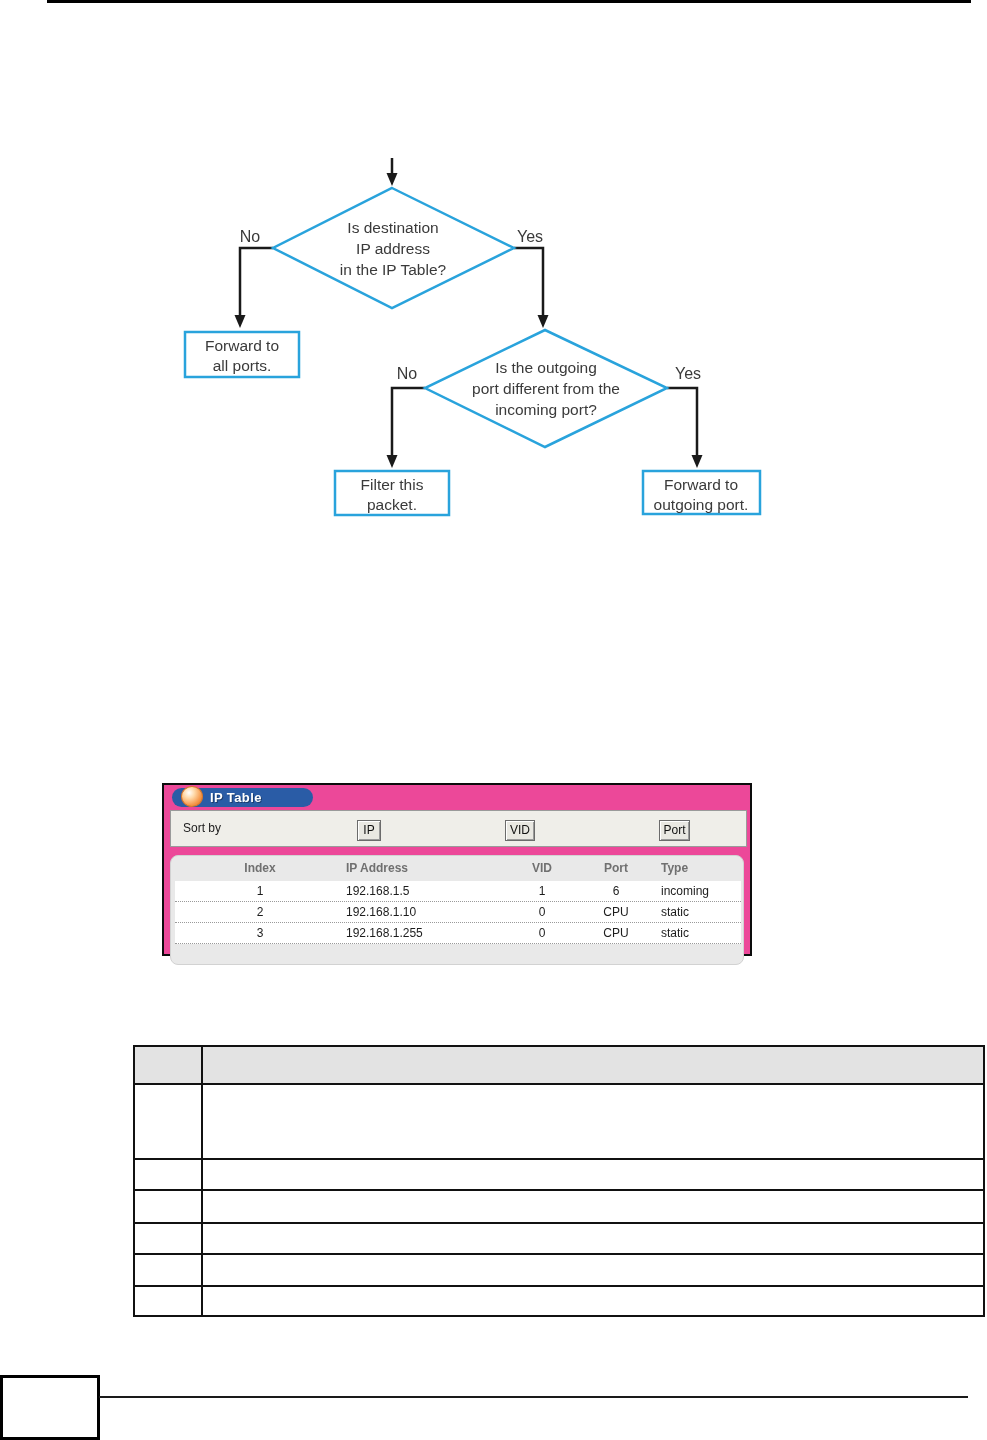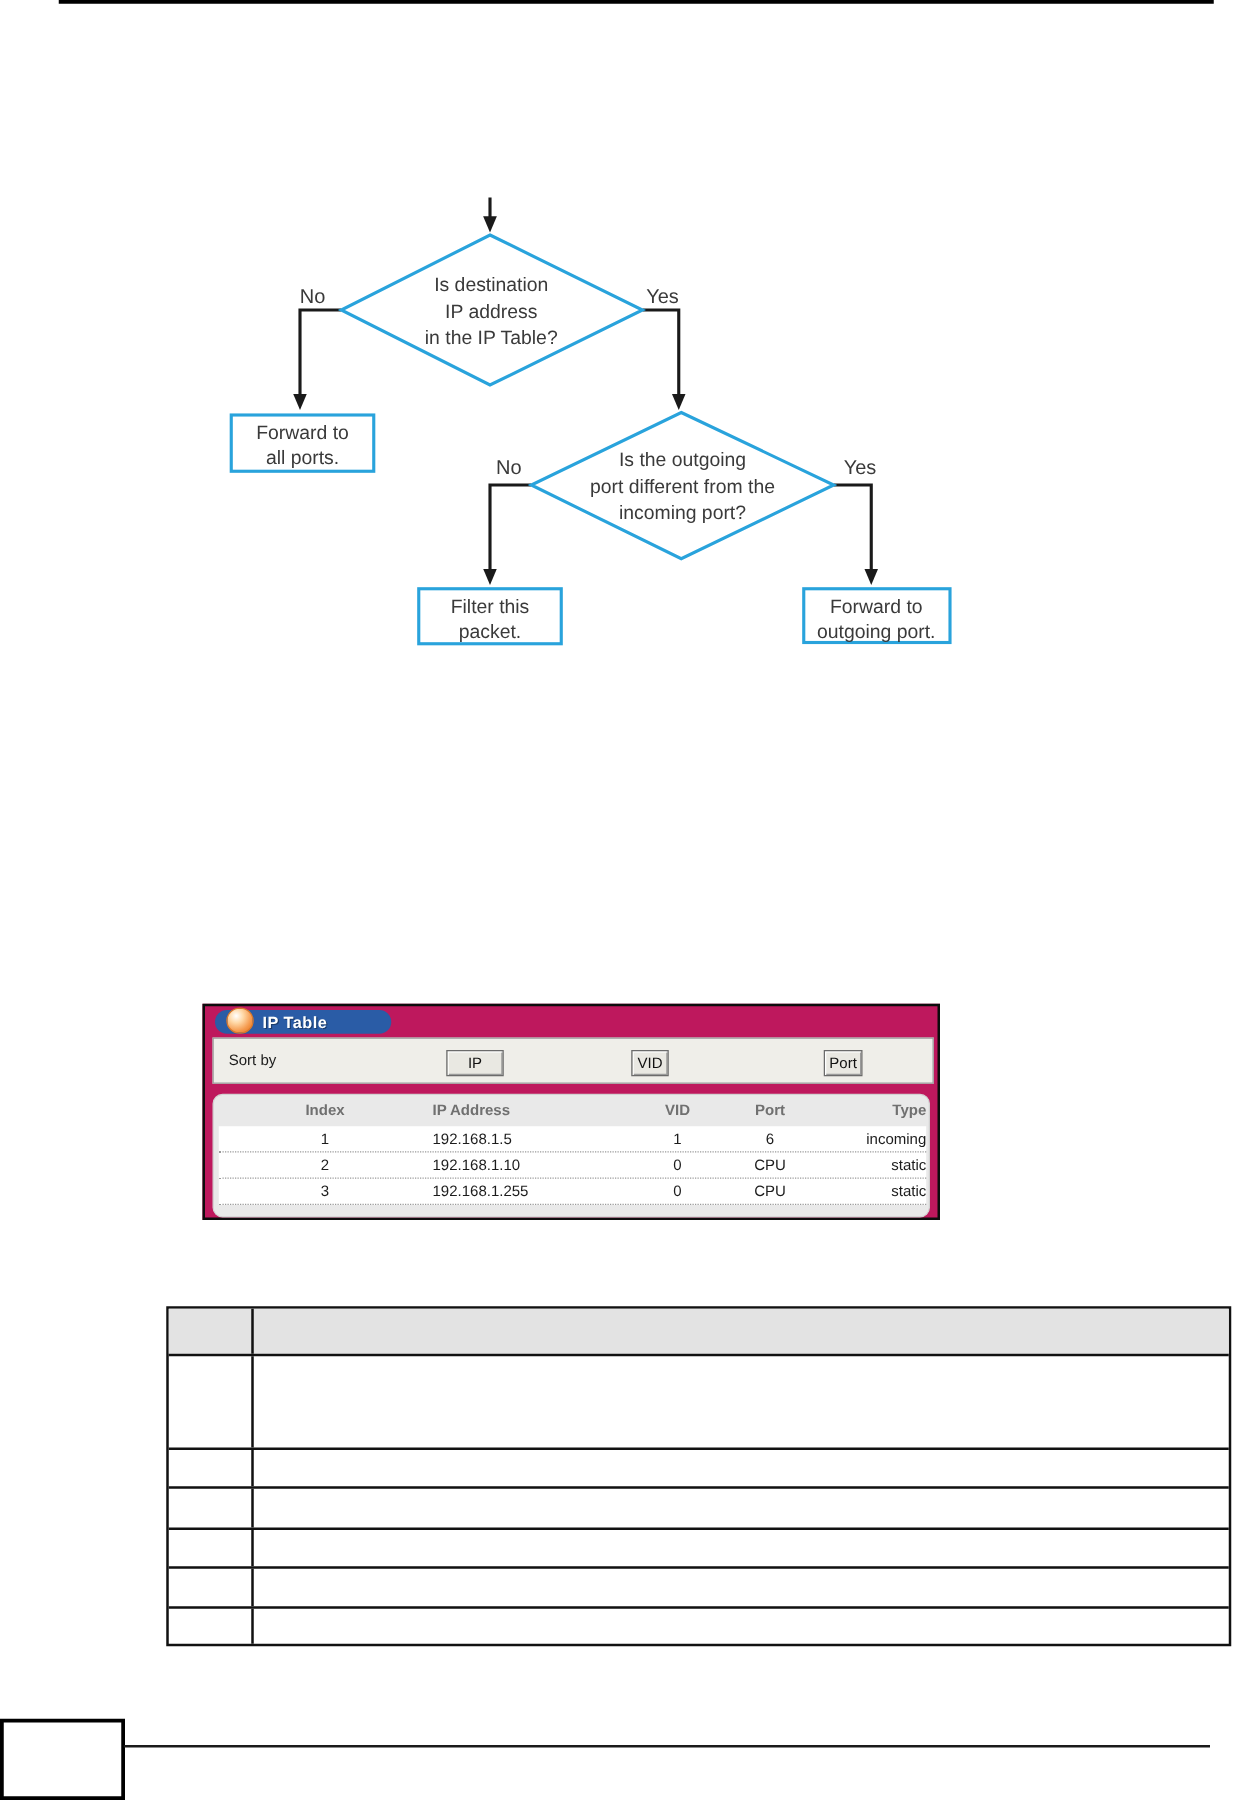--- a/index.html
+++ b/index.html
@@ -13,44 +13,44 @@
   #footer-rule{left:99px;top:1396px;width:869px;height:2px;background:#1a1a1a;}
 
   
   #flowchart{left:180px;top:150px;}
   .fc-shape{fill:#ffffff;stroke:#29a3dc;stroke-width:2.5;}
   .fc-line{fill:none;stroke:#1a1a1a;stroke-width:2.5;}
   .fc-text{fill:#3a3a3a;font-size:15.5px;text-anchor:middle;font-family:"Liberation Sans",sans-serif;}
   .fc-label{fill:#3a3a3a;font-size:16px;text-anchor:middle;font-family:"Liberation Sans",sans-serif;}
 
   
-  #ip-shot{left:162px;top:803px;width:590px;height:173px;border:2px solid #0c0c0c;background:#be185d;box-sizing:border-box;font-size:12px;color:#1c1c1c;}
+  #ip-shot{left:162px;top:783px;width:590px;height:173px;border:2px solid #0c0c0c;background:#ec4899;box-sizing:border-box;font-size:12px;color:#1c1c1c;}
   #ip-pill{left:8px;top:3px;width:141px;height:19px;background:#2a5ca6;border-radius:10px;}
   #ip-orb{left:17px;top:1px;width:22px;height:21px;border-radius:50%;
           background:radial-gradient(circle at 35% 30%, #ffffff 0%, #ffd9a8 30%, #f59a4e 65%, #e06a10 100%);
           border:1px solid #d9782a;box-sizing:border-box;}
   #ip-title{left:46px;top:3px;height:19px;line-height:19px;color:#fff;font-weight:bold;font-size:13px;letter-spacing:.4px;text-shadow:1px 1px 0 rgba(0,0,0,.35);}
   #sort-row{left:6px;top:25px;width:577px;height:37px;background:#efeee9;border:1px solid #9a9a9a;box-sizing:border-box;}
   #sort-label{left:12px;top:0;height:35px;line-height:35px;text-align:center;}
   .win-btn{position:absolute;top:9px;height:21px;background:#e9e8e2;border:1px solid #6b6b6b;
            box-shadow:inset 1px 1px 0 #ffffff, inset -1px -1px 0 #9a9a9a;
            font-family:"Liberation Sans",sans-serif;font-size:12px;text-align:center;line-height:19px;padding:0;box-sizing:border-box;color:#111;}
-  #btn-ip{left:186px;width:46px;}
+  #btn-ip{left:186px;width:24px;}
   #btn-vid{left:334px;width:30px;}
   #btn-port{left:488px;width:31px;}
-  #grid-wrap{left:6px;top:70px;width:574px;height:99px;background:#e9e9e9;border:1px solid #d2d2d2;border-radius:8px;box-sizing:border-box;}
+  #grid-wrap{left:6px;top:70px;width:574px;height:110px;background:#e9e9e9;border:1px solid #d2d2d2;border-radius:8px;box-sizing:border-box;}
   #grid-head{left:4px;top:0;width:566px;height:25px;line-height:25px;font-weight:bold;color:#707070;}
   #grid-body{left:4px;top:25px;width:566px;height:63px;background:#ffffff;}
   .grid-row{position:absolute;left:0;width:566px;height:21px;line-height:20px;border-bottom:1px dotted #9a9a9a;box-sizing:border-box;}
   .cell{position:absolute;top:0;height:100%;}
   .c1{left:0;width:170px;text-align:center;}
   .c2{left:171px;width:135px;text-align:left;}
   .c3{left:306px;width:122px;text-align:center;}
   .c4{left:404px;width:74px;text-align:center;}
-  .c5{left:486px;width:80px;text-align:right;}
+  .c5{left:486px;width:80px;text-align:left;}
 
   
   #ref-table{left:133px;top:1045px;width:852px;border:2px solid #111;box-sizing:border-box;background:#fff;}
   .ref-row{display:flex;border-top:2px solid #111;}
   .ref-row:first-child{border-top:none;}
   .ref-c1{width:66px;border-right:2px solid #111;}
   .ref-c2{flex:1;}
   .ref-head{background:#e3e3e3;height:36px;}
   .rh1{height:73px;} .rh2{height:29px;} .rh3{height:31px;} .rh4{height:29px;} .rh5{height:30px;} .rh6{height:28px;}
 </style>

